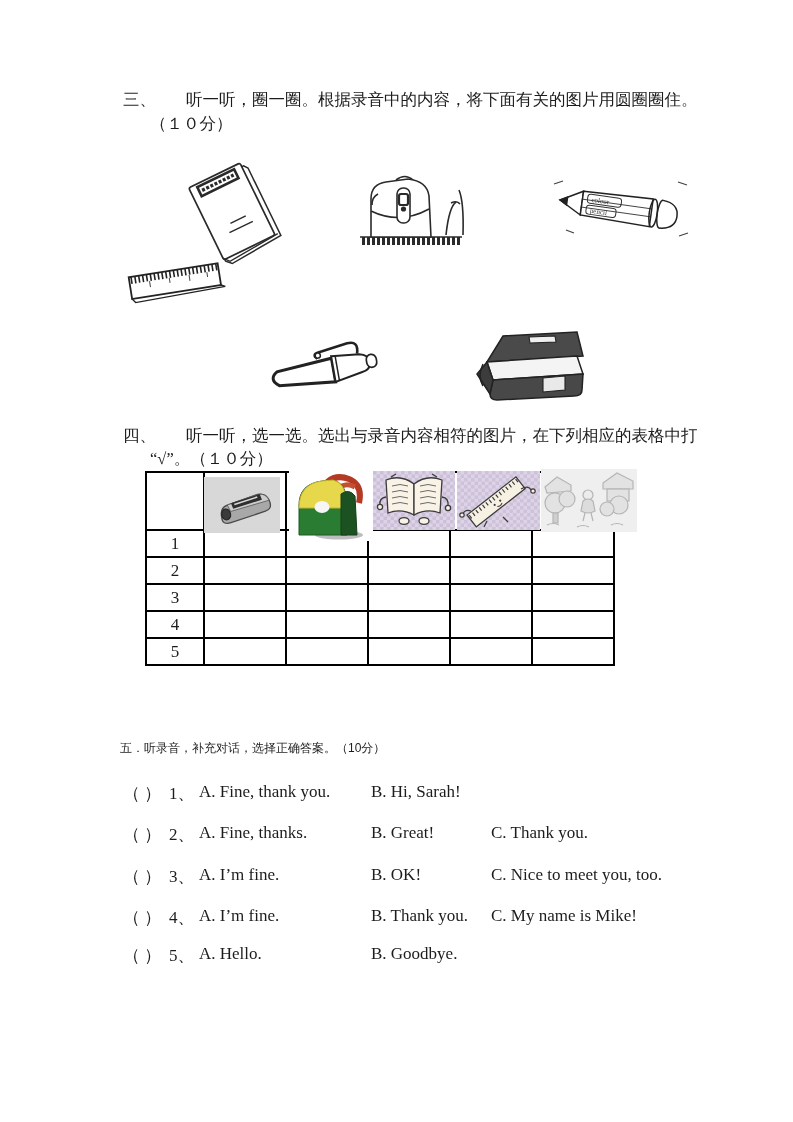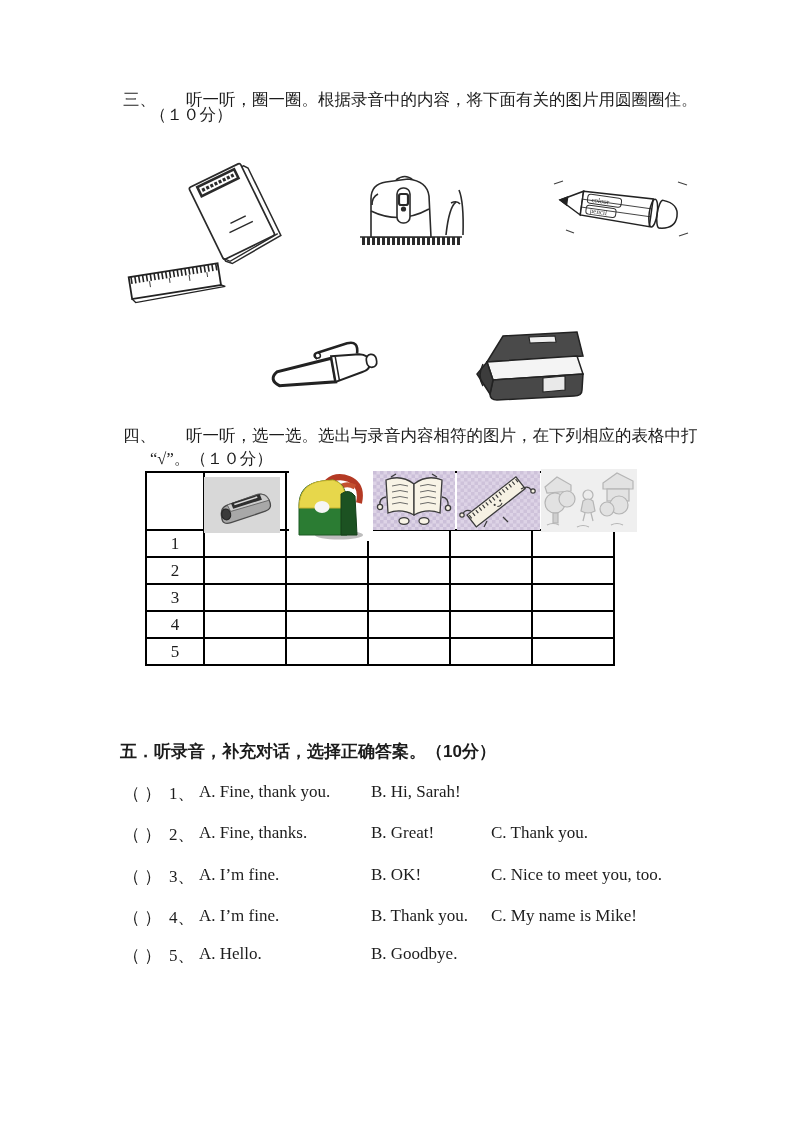--- a/index.html
+++ b/index.html
@@ -10,37 +10,37 @@
   .cn{font-size:16.5px;line-height:24px;white-space:nowrap}
   .gap{display:inline-block;width:30px}
   .illus svg{display:block}
   .qtable{border-collapse:collapse;background:#fff}
   .qtable td{border:2px solid #000;padding:0}
   .qtable .c0{width:58px}
   .qtable .ci{width:82px}
   .hrow td{height:58px}
   .drow td{height:27px}
   .num{text-align:center;font-size:17px;vertical-align:middle}
-  .s5head{font-family:"Liberation Sans","DejaVu Sans",sans-serif;font-weight:bold;font-size:17px;white-space:nowrap}
+  .s5head{font-family:"Liberation Sans","DejaVu Sans",sans-serif;font-weight:normal;font-size:12px;white-space:nowrap}
   .qline{display:flex;font-size:17px;white-space:nowrap;left:123px;width:620px}
   .qline .paren{width:46px}
   .qline .qnum{width:30px}
   .qline .oa{width:172px}
   .qline .ob{width:120px}
   .qline .oc{flex:1}
 </style>
 </head>
 <body>
 
 <div class="page">
 
   <div class="abs cn" style="left:123px;top:88px;width:600px">
     <span>三、</span><span class="gap"></span><span>听一听，圈一圈。根据录音中的内容，将下面有关的图片用圆圈圈住。</span>
   </div>
-  <div class="abs cn" style="left:150px;top:103px">（１０分）</div>
+  <div class="abs cn" style="left:150px;top:112px">（１０分）</div>
 
   <div class="abs illus" style="left:170px;top:158px">
     <svg viewBox="0 0 122 110" width="122" height="110">
       <g transform="rotate(-26 61 55)">
         <path d="M36 18 L93 18 L96 22 L96 97 L40 101 L35 96 Z" fill="#ffffff" stroke="#2a2a2a" stroke-width="1.5"></path>
         <rect x="34" y="14" width="57" height="80" rx="2" fill="#ffffff" stroke="#2a2a2a" stroke-width="1.7"></rect>
         <rect x="42" y="17" width="41" height="10" fill="#ffffff" stroke="#2a2a2a" stroke-width="2.6"></rect>
         <path d="M45 22 h35" stroke="#2a2a2a" stroke-width="3.4" stroke-dasharray="3 1.6" fill="none"></path>
         <path d="M56 64 h17 M51 72 h26" stroke="#2a2a2a" stroke-width="1.4" fill="none"></path>
         <path d="M34 92 l5 6 55 -4" fill="none" stroke="#2a2a2a" stroke-width="1.4"></path>

